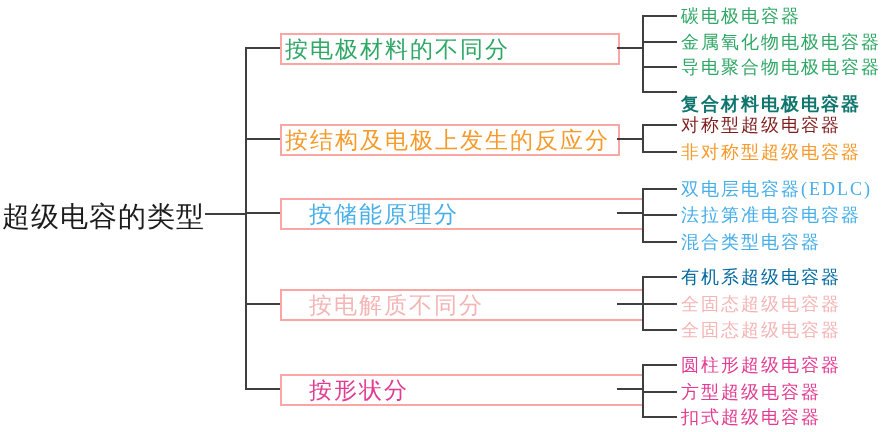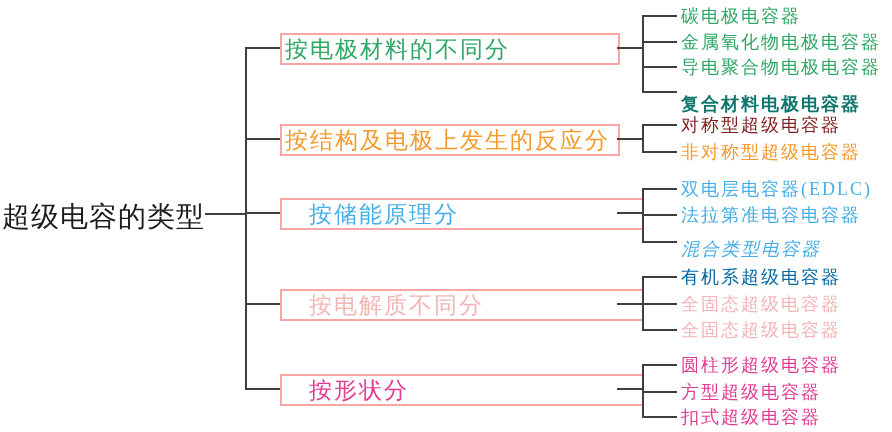--- a/index.html
+++ b/index.html
@@ -83,21 +83,21 @@
   <div class="box pad-lg" style="top:198px;">
     <span style="color: rgb(70, 174, 232);">按储能原理分</span>
   </div>
   <div class="line h" style="left:617px; top:212px; width:27px;"></div>
   <div class="line v" style="left:642px; top:188px; height:55px;"></div>
   <div class="line h" style="left:642px; top:188px; width:35px;"></div>
   <div class="line h" style="left:642px; top:214px; width:35px;"></div>
   <div class="line h" style="left:642px; top:241px; width:35px;"></div>
   <div class="leaf" style="top: 177px; color: rgb(70, 174, 232);">双电层电容器(EDLC)</div>
   <div class="leaf" style="top: 203px; color: rgb(70, 174, 232);">法拉第准电容电容器</div>
-  <div class="leaf" style="top: 237px; color: rgb(70, 174, 232); font-style: italic;">混合类型电容器</div>
+  <div class="leaf" style="top: 230px; color: rgb(70, 174, 232);">混合类型电容器</div>
 
   <div class="line h" style="left:245px; top:303px; width:35px;"></div>
   <div class="box pad-lg" style="top:289px;">
     <span style="color: rgb(245, 181, 181);">按电解质不同分</span>
   </div>
   <div class="line h" style="left:617px; top:303px; width:27px;"></div>
   <div class="line v" style="left:642px; top:276px; height:55px;"></div>
   <div class="line h" style="left:642px; top:276px; width:35px;"></div>
   <div class="line h" style="left:642px; top:303px; width:35px;"></div>
   <div class="line h" style="left:642px; top:329px; width:35px;"></div>

